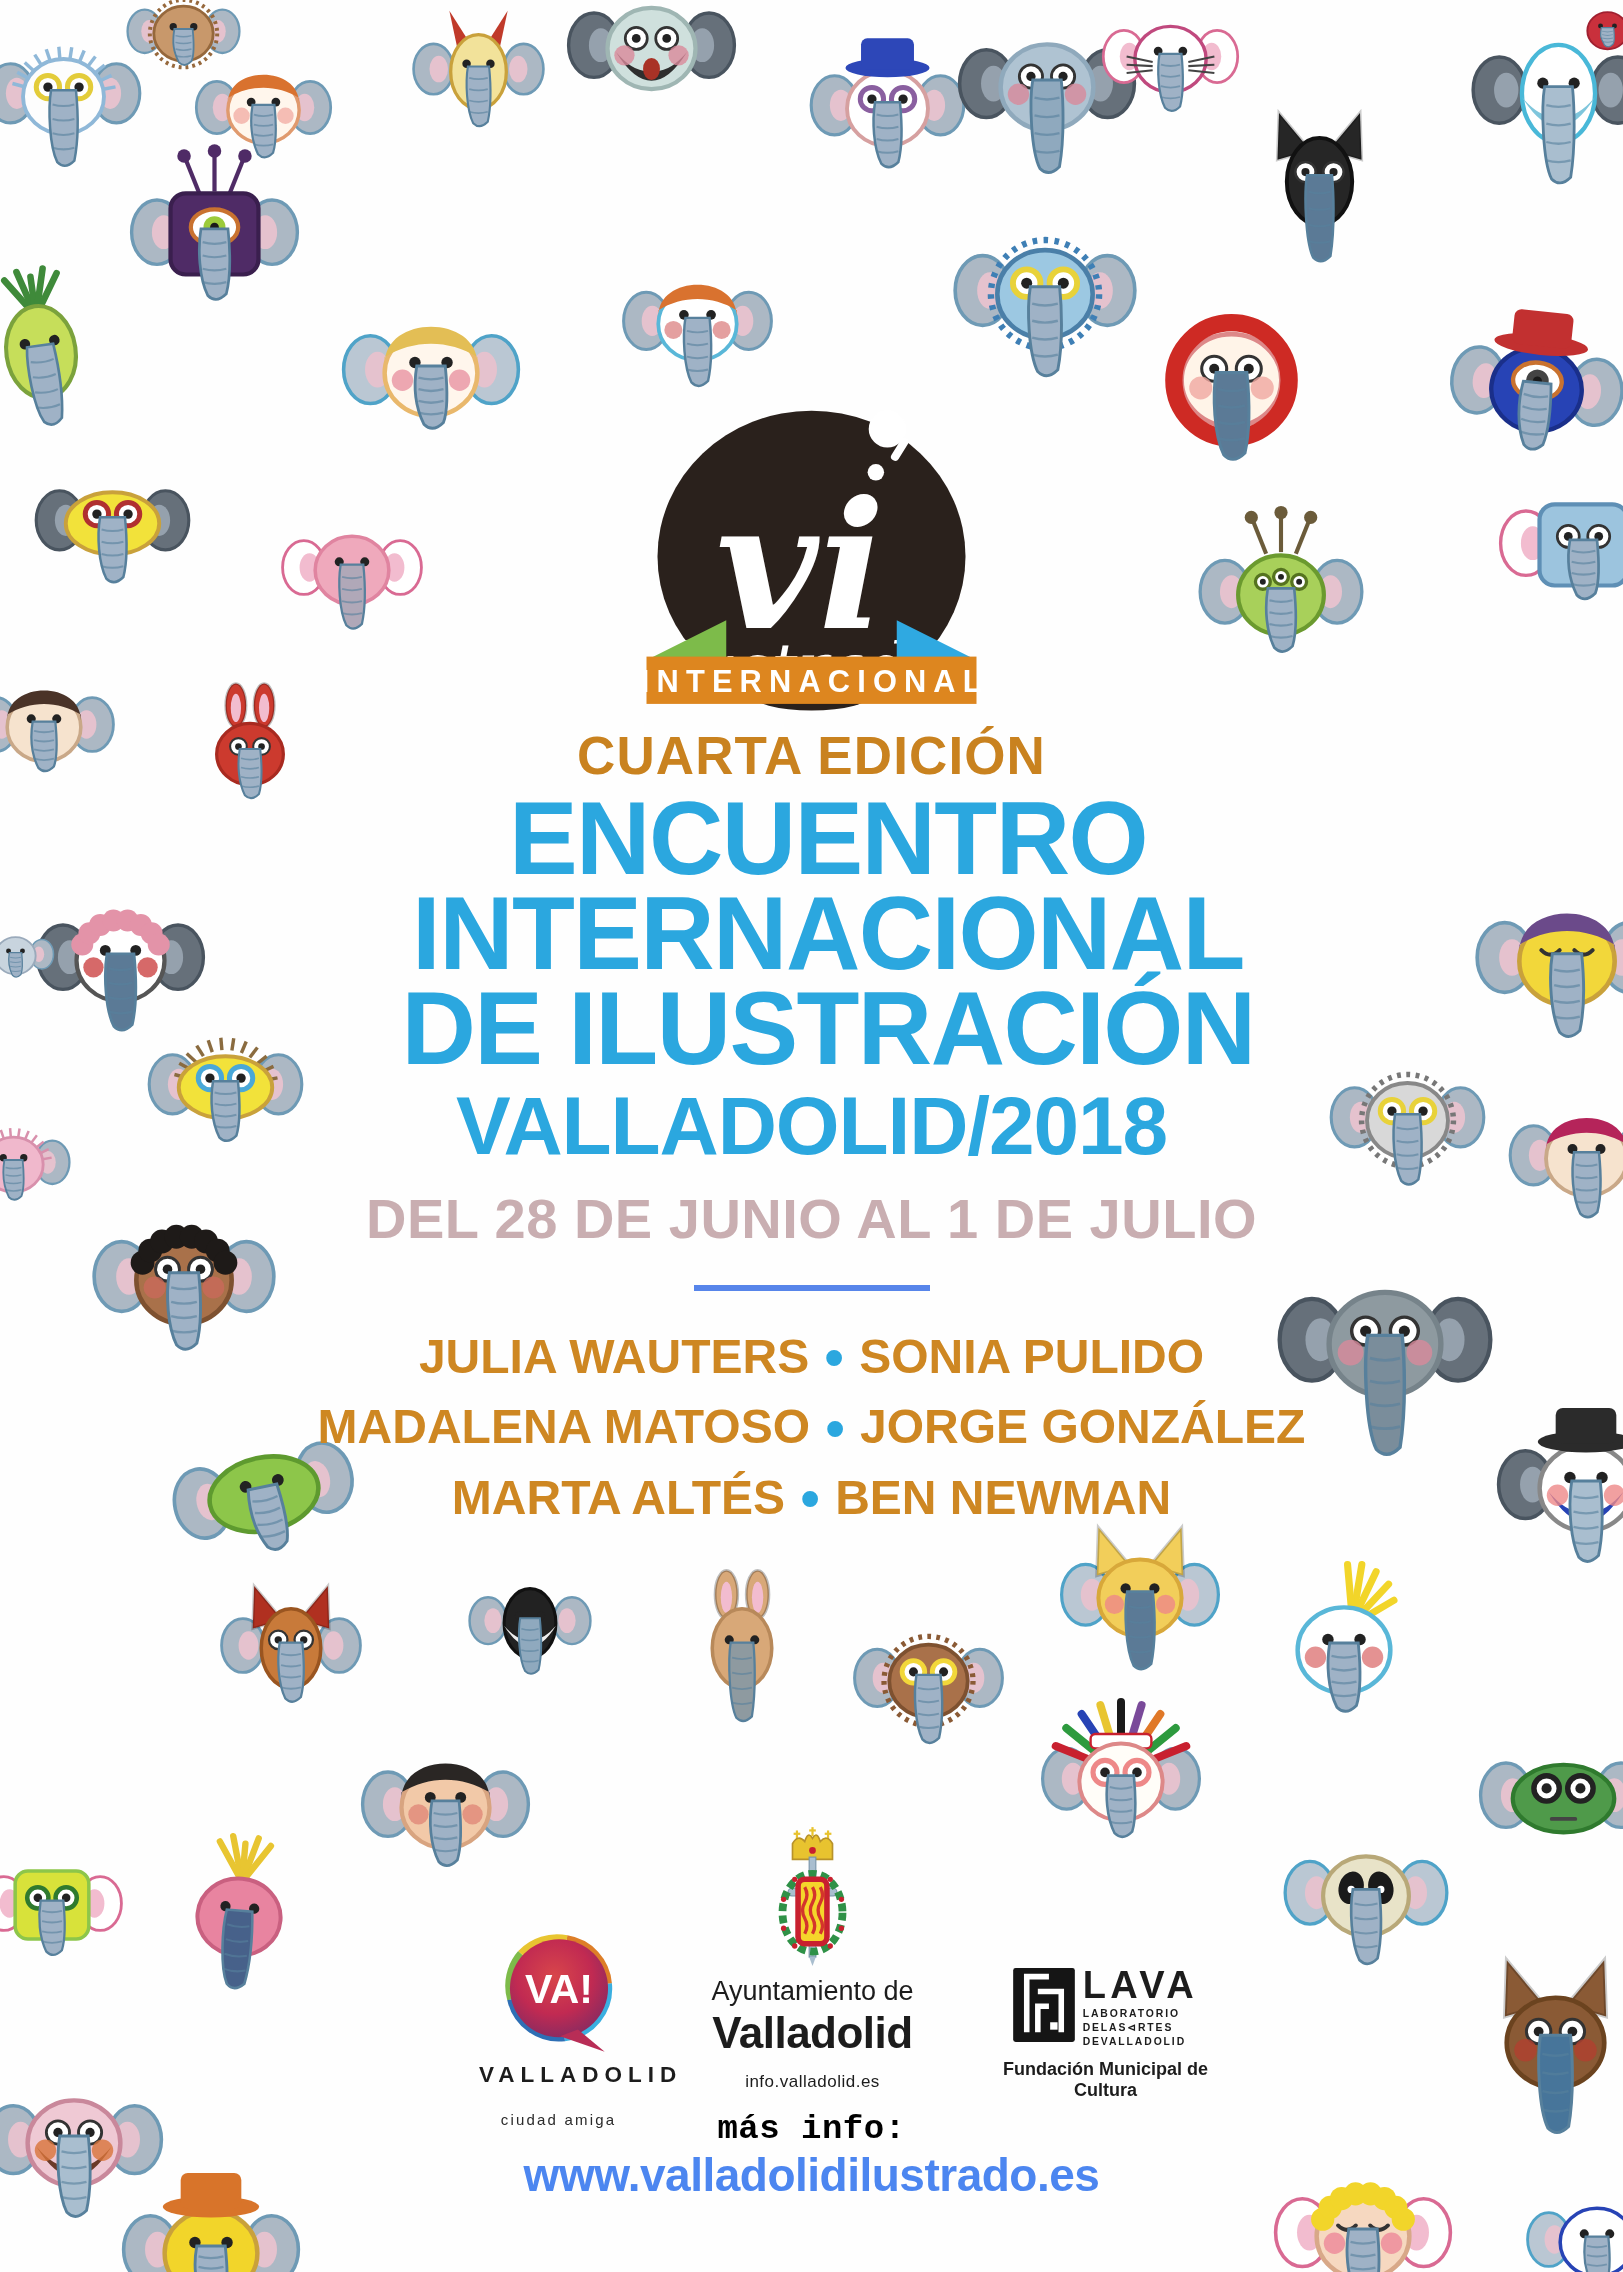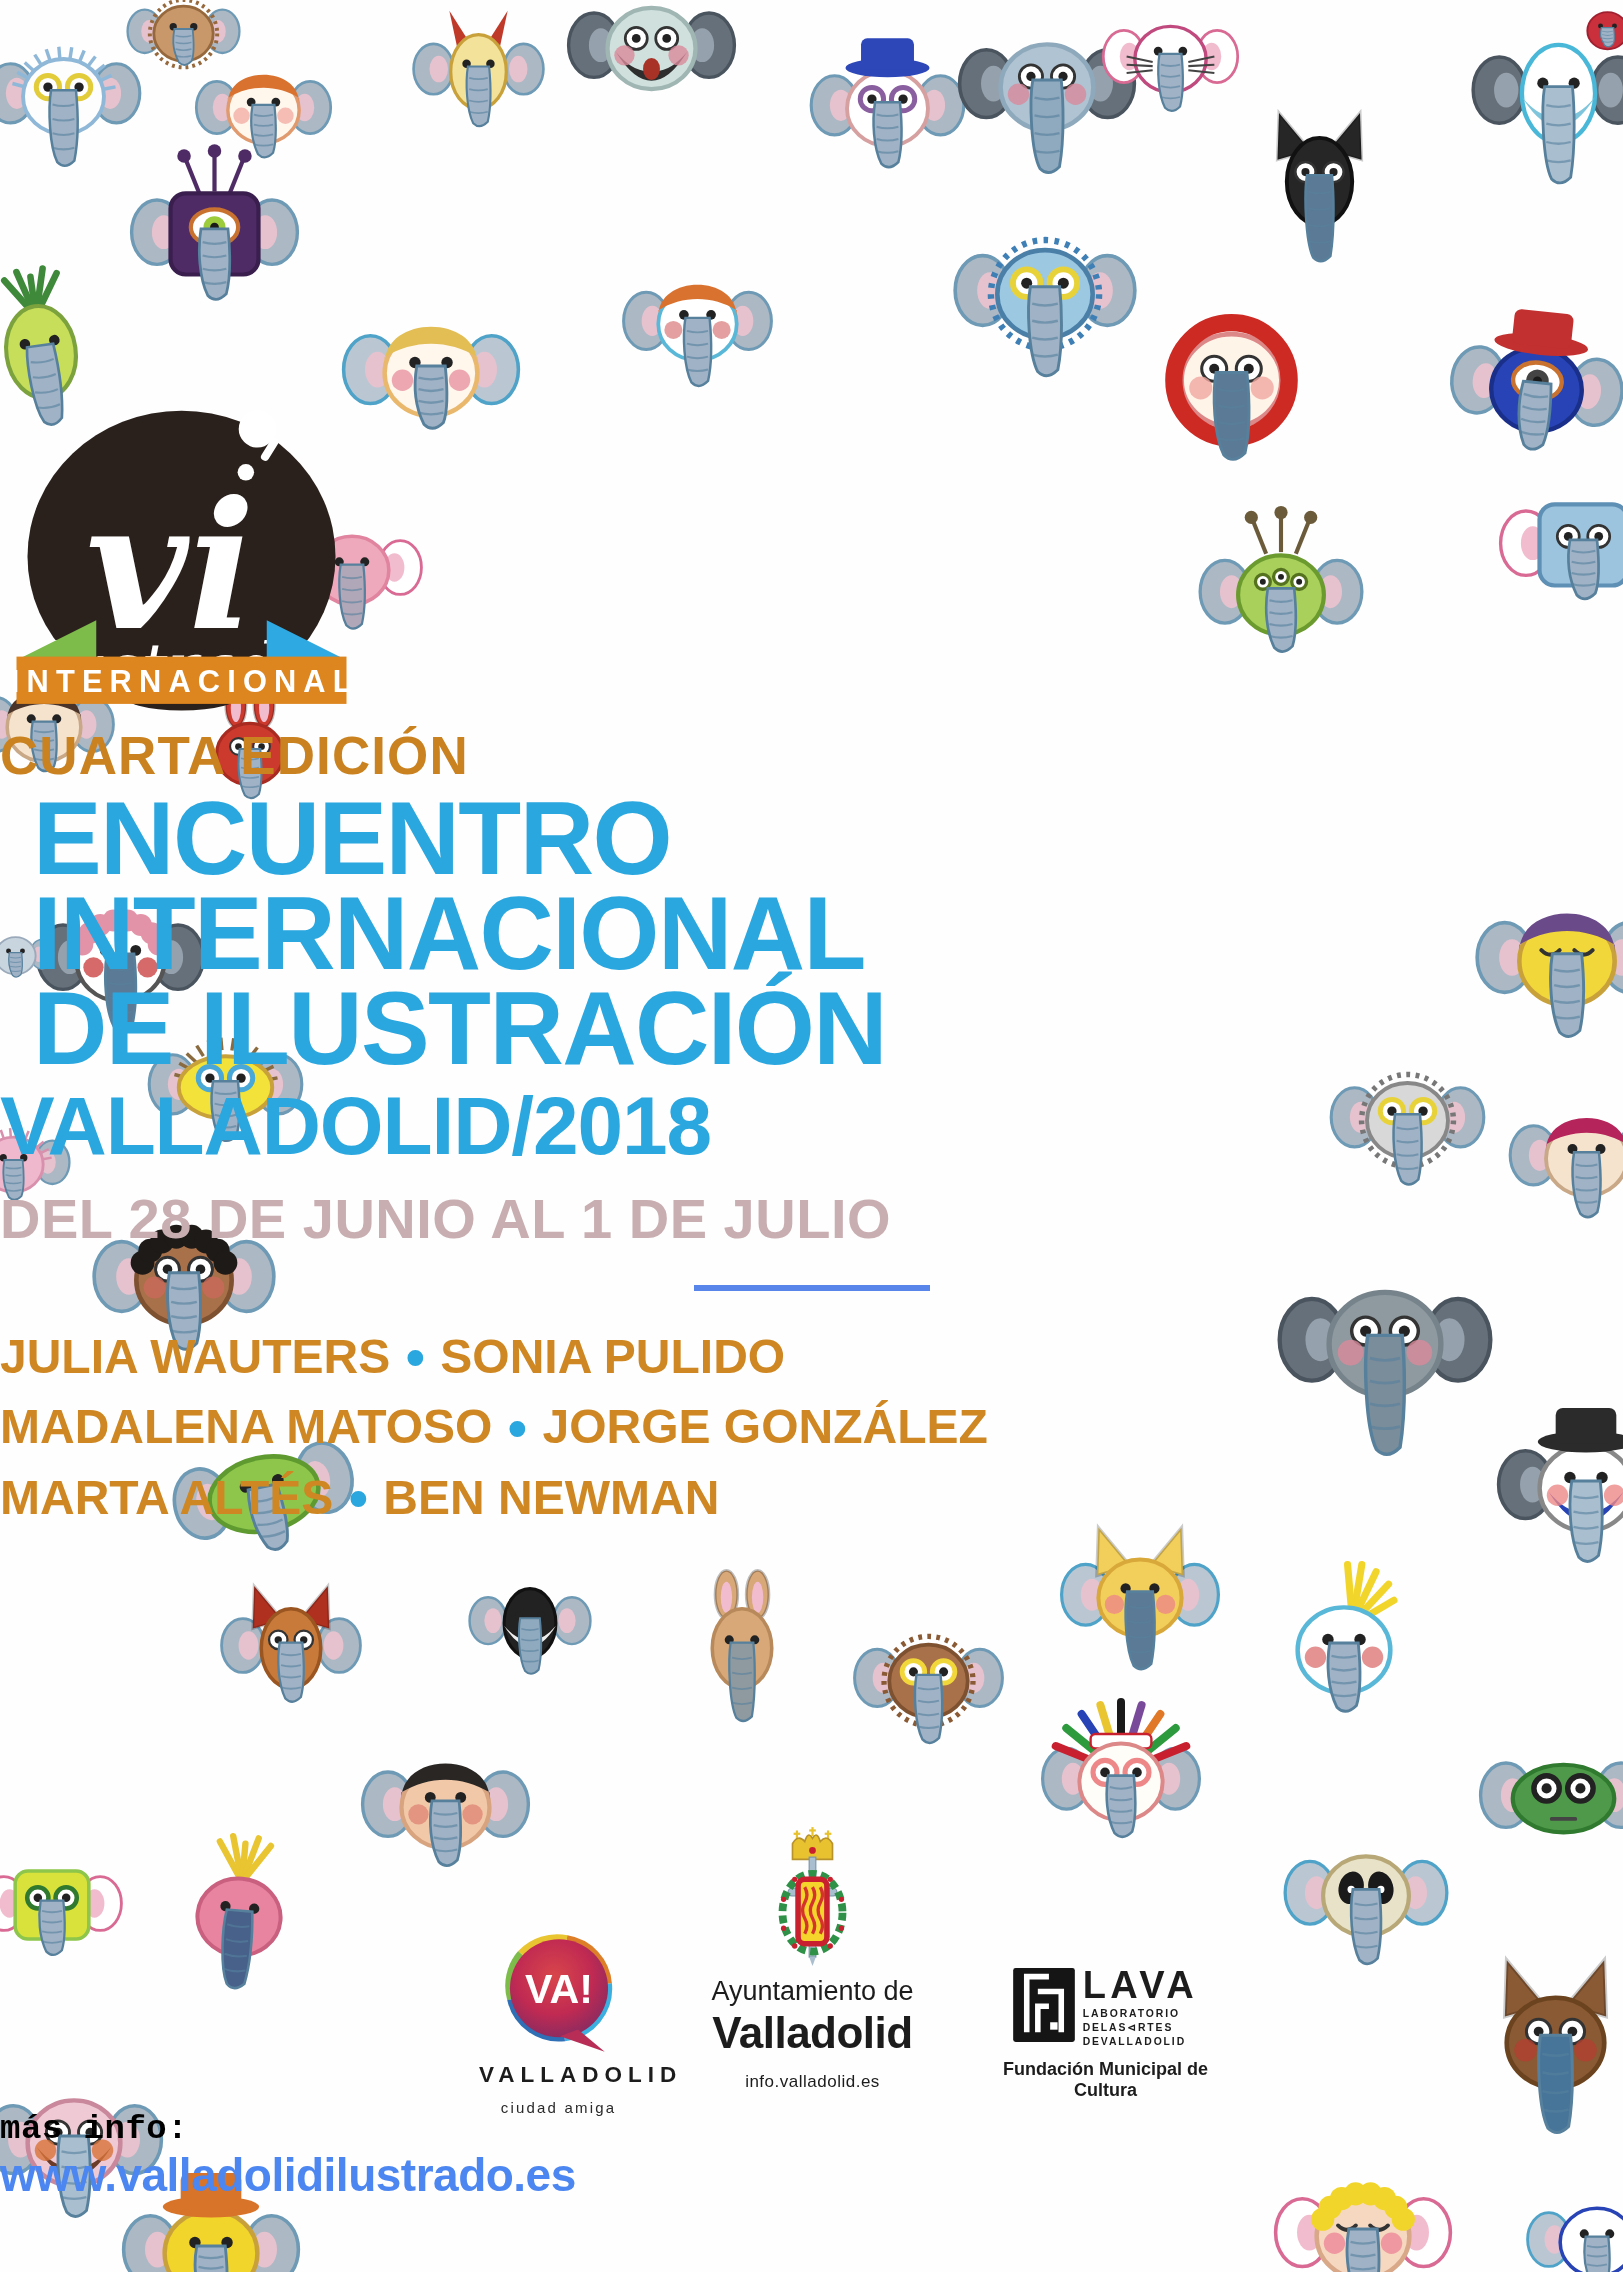--- a/index.html
+++ b/index.html
@@ -4,34 +4,34 @@
 <style>
   html,body{margin:0;padding:0;background:#ffffff;}
   .poster{
     position:relative;
     width:1623px;height:2273px;
     background:#fefefe;
     overflow:hidden;
     font-family:"Liberation Sans",sans-serif;
   }
   .doodle{position:absolute;z-index:1;}
-  .layer{position:absolute;left:0;right:0;z-index:2;text-align:left;}
+  .layer{position:absolute;left:0;right:0;z-index:2;text-align:center;}
   .logo-wrap{top:408px;}
   .edition{top:725px;font-size:53px;font-weight:bold;letter-spacing:1.1px;}
   .title{top:791px;font-size:103px;font-weight:bold;letter-spacing:-1.6px;line-height:95px;margin:0;padding-left:33px;}
   .title div{white-space:nowrap;}
   .title-sub{top:1079px;font-size:82px;font-weight:bold;letter-spacing:-1.1px;white-space:nowrap;}
   .dates{top:1186px;font-size:56px;font-weight:bold;letter-spacing:0.5px;white-space:nowrap;}
   .divider{position:absolute;z-index:2;top:1285px;left:50%;margin-left:-118px;width:236px;height:6px;}
   .artists{top:1322px;font-size:48px;font-weight:bold;line-height:70px;}
   .artists .dot{font-size:55px;vertical-align:-3.3px;padding:0 15.4px;}
   .sponsor{position:absolute;z-index:2;text-align:center;color:#1c1c1c;}
   .sp-va{left:479px;top:1928px;width:159px;}
   .sp-va .va-name{font-size:22.5px;font-weight:bold;letter-spacing:6px;margin-top:5.5px;}
-  .sp-va .va-tag{font-size:15px;letter-spacing:2.2px;margin-top:11px;color:#2a2a2a;}
+  .sp-va .va-tag{font-size:15px;letter-spacing:2.2px;margin-top:23px;color:#2a2a2a;}
   .sp-ayto{left:697px;top:1826px;width:231px;}
   .sp-ayto .ay1{font-size:27px;margin-top:7.7px;}
   .sp-ayto .ay2{font-size:44px;font-weight:bold;letter-spacing:-0.5px;margin-top:1.1px;}
   .sp-ayto .ay3{font-size:17px;margin-top:14.3px;letter-spacing:0.5px;}
   .sp-lava{left:979px;top:1968px;width:253px;font-weight:bold;}
   .lava-row{display:flex;align-items:flex-start;justify-content:center;gap:7.7px;}
   .lava-txt{text-align:left;}
   .lava-name{font-size:38px;letter-spacing:4.4px;line-height:35px;}
   .lava-small{font-size:10.4px;letter-spacing:1.9px;line-height:13.7px;margin-top:4.4px;}
   .lava-found{font-size:18px;margin-top:10px;}

